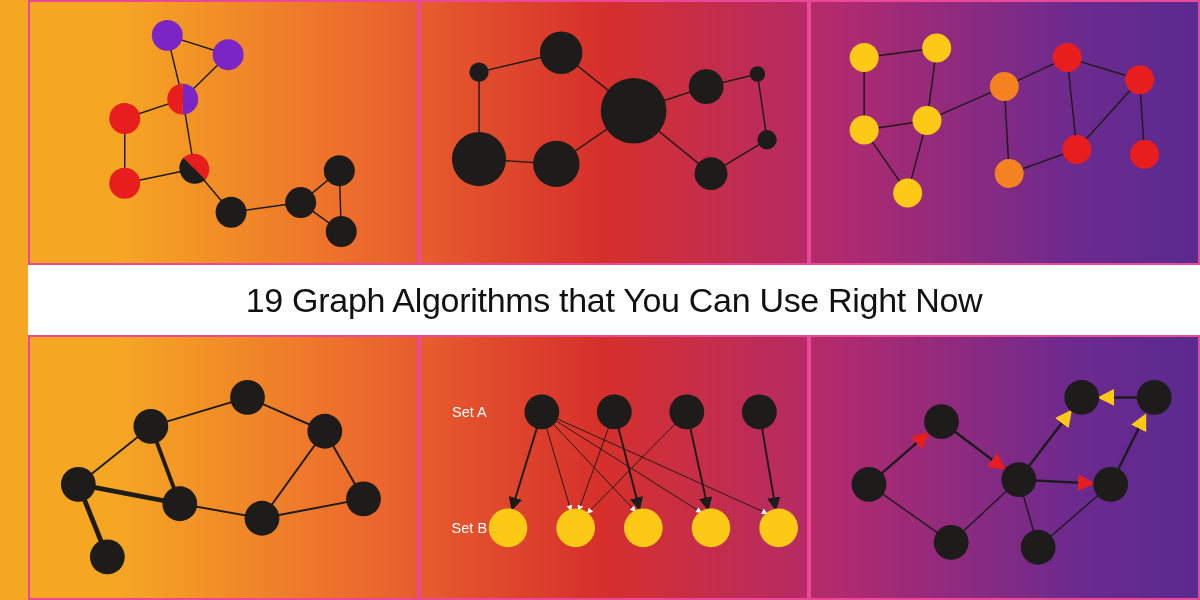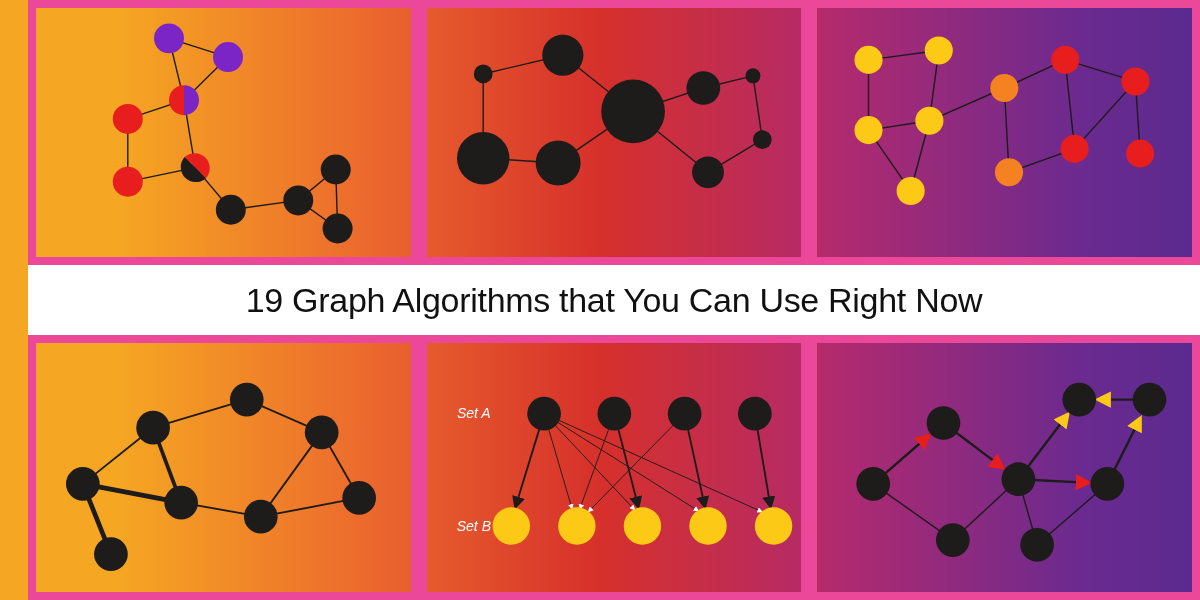--- a/index.html
+++ b/index.html
@@ -17,23 +17,22 @@
   }
   .grid {
     position: absolute;
     inset: 0;
     display: grid;
     grid-template-columns: 1fr 1fr 1fr;
     grid-template-rows: 265px 70px 265px;
     padding-left: 28px;
   }
   .cell {
-    border: 8px solid #ec4899;
+    border: 2px solid #ec4899;
     position: relative;
-    font-style: italic;
   }
   .cell svg {
     position: absolute;
     inset: 0;
     width: 100%;
     height: 100%;
   }
   .title-band {
     grid-column: 1 / span 3;
     background: #ffffff;

